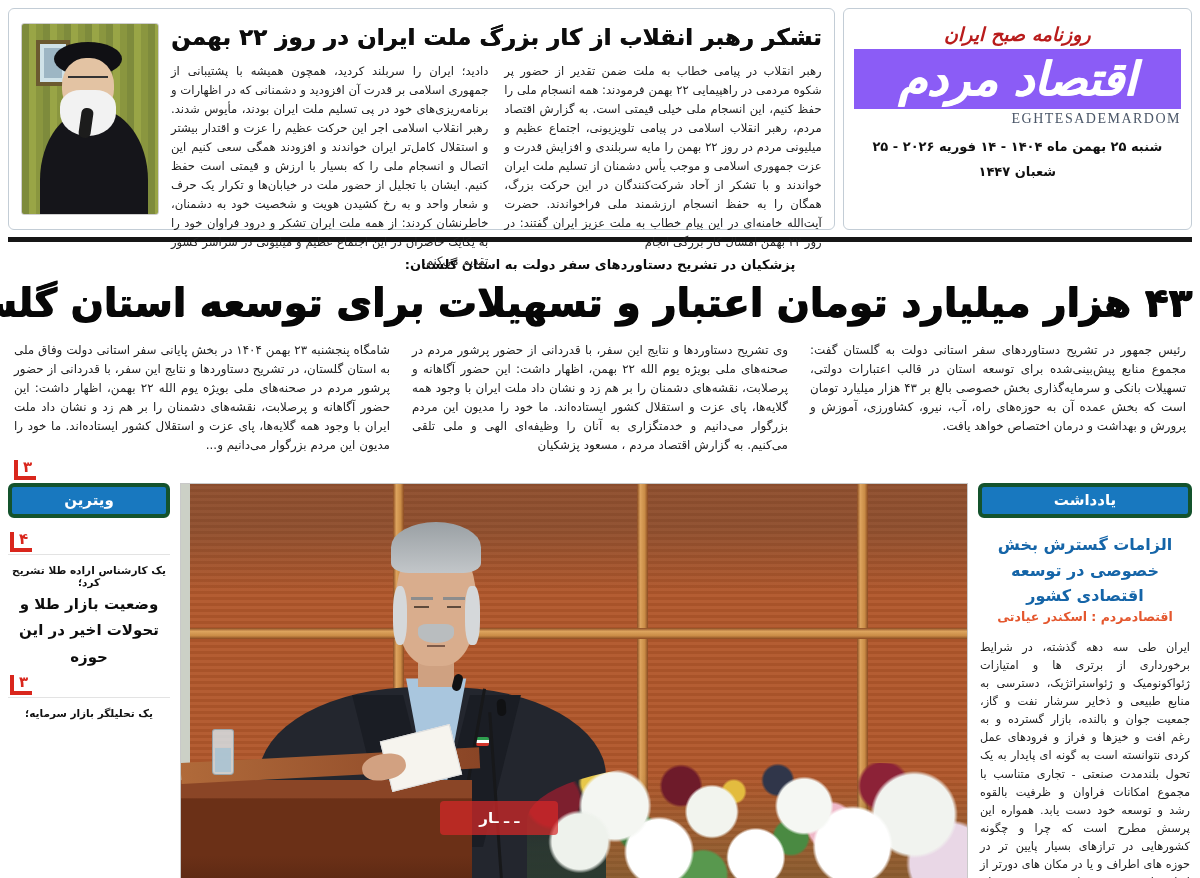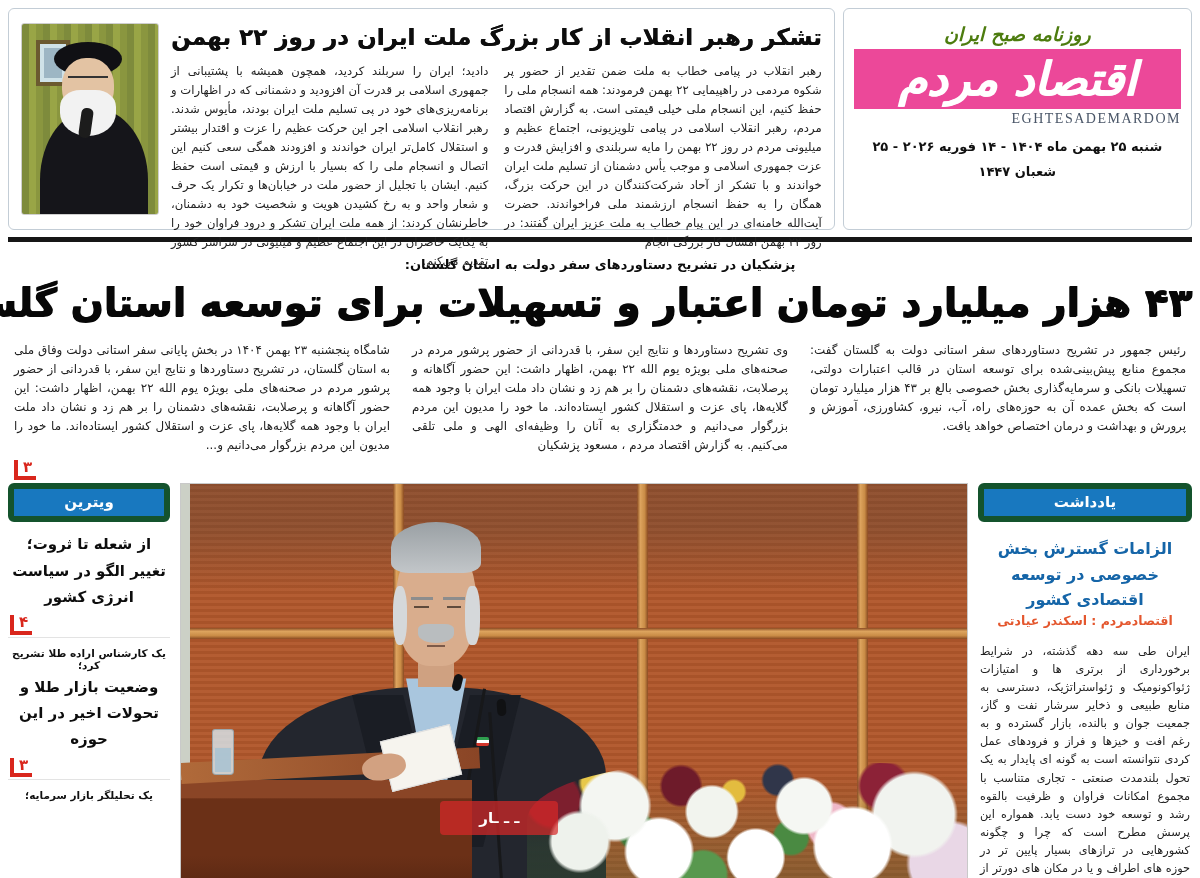--- a/index.html
+++ b/index.html
@@ -9,22 +9,22 @@
     font-family:"DejaVu Sans", sans-serif; color:#1a1a1a;
     direction:rtl;
   }
   .page { width:1200px; height:878px; padding:8px 8px 4px; position:relative; }
 
   
   .top-row { display:flex; gap:8px; height:222px; }
   .box { border:1px solid #c3cdd6; border-radius:6px; background:#fff; }
 
   .masthead { width:428px; padding:4px 8px; text-align:center; position:relative; overflow:hidden; }
-  .tagline { font-size:19px; font-weight:bold; font-style:italic; color:#4d7c0f; margin-top:10px; }
-  .logo-band { position:relative; height:60px; margin:4px 2px 0; background:#ec4899; }
+  .tagline { font-size:19px; font-weight:bold; font-style:italic; color:#b91c1c; margin-top:10px; }
+  .logo-band { position:relative; height:60px; margin:4px 2px 0; background:#8b5cf6; }
   .logo-txt {
     position:absolute; inset:0; display:flex; align-items:center; justify-content:center;
     color:#fff; font-size:46px; font-weight:bold; font-style:italic; letter-spacing:-2px;
     text-shadow:1px 0 0 #fff; white-space:nowrap; line-height:1;
   }
   .latin { direction:ltr; text-align:right; font-family:"Liberation Serif", serif;
     font-size:14px; letter-spacing:1.5px; color:#4a5668; margin:2px 2px 0; }
   .dateline { font-size:13px; font-weight:bold; line-height:1.9; margin-top:8px; color:#111; }
 
   .lead { flex:1; padding:7px 12px; display:flex; gap:12px; }
@@ -64,21 +64,21 @@
   .col { flex:1; font-size:11.9px; line-height:1.6; text-align:justify; color:#222; }
   .ref-row { text-align:left; padding:2px 6px 0; height:26px; }
 
   .pbadge { display:inline-block; color:#d9261c; font-weight:bold; font-size:15px;
     border-left:4px solid #d9261c; border-bottom:4px solid #d9261c;
     padding:0 4px 0 5px; line-height:1.05; }
 
   
   .bottom-row { display:flex; gap:10px; margin-top:2px; height:424px; }
 
-  .bar-header { background:#1878bf; border:6px solid #14532d; border-radius:6px;
+  .bar-header { background:#1878bf; border:4px solid #14532d; border-radius:6px;
     color:#fff; font-size:15px; font-weight:bold; text-align:center;
     padding:4px 0 5px; }
 
   .note-col { width:214px; flex:none; }
   .note-h { color:#1565a8; font-size:16px; font-weight:bold; text-align:center;
     line-height:1.6; margin:14px 4px 0; }
   .note-byline { color:#e4572e; font-size:12.5px; font-weight:bold; margin:0 2px 15px;text-align:center; }
   .note-body { font-size:11.3px; line-height:1.6; text-align:justify; color:#222; padding:0 2px; }
 
   .vitrine-col { width:162px; flex:none; }
@@ -276,21 +276,20 @@
       <div class="hand"></div>
 
       <div class="flowers"></div>
       <div class="watermark">ـ ـ ـار</div>
     </div>
 
     <div class="vitrine-col">
       <div class="bar-header">ویترین</div>
 
       <div class="v-item">
-        <div class="v-title">از شعله تا ثروت؛ تغییر الگو در سیاست انرژی کشور</div>
         <div class="v-ref"><span class="pbadge">۴</span></div>
       </div>
 
       <div class="v-item">
         <div class="v-kicker">یک کارشناس اراده طلا تشریح کرد؛</div>
         <div class="v-title">وضعیت بازار طلا و تحولات اخیر در این حوزه</div>
         <div class="v-ref"><span class="pbadge">۳</span></div>
       </div>
 
 

